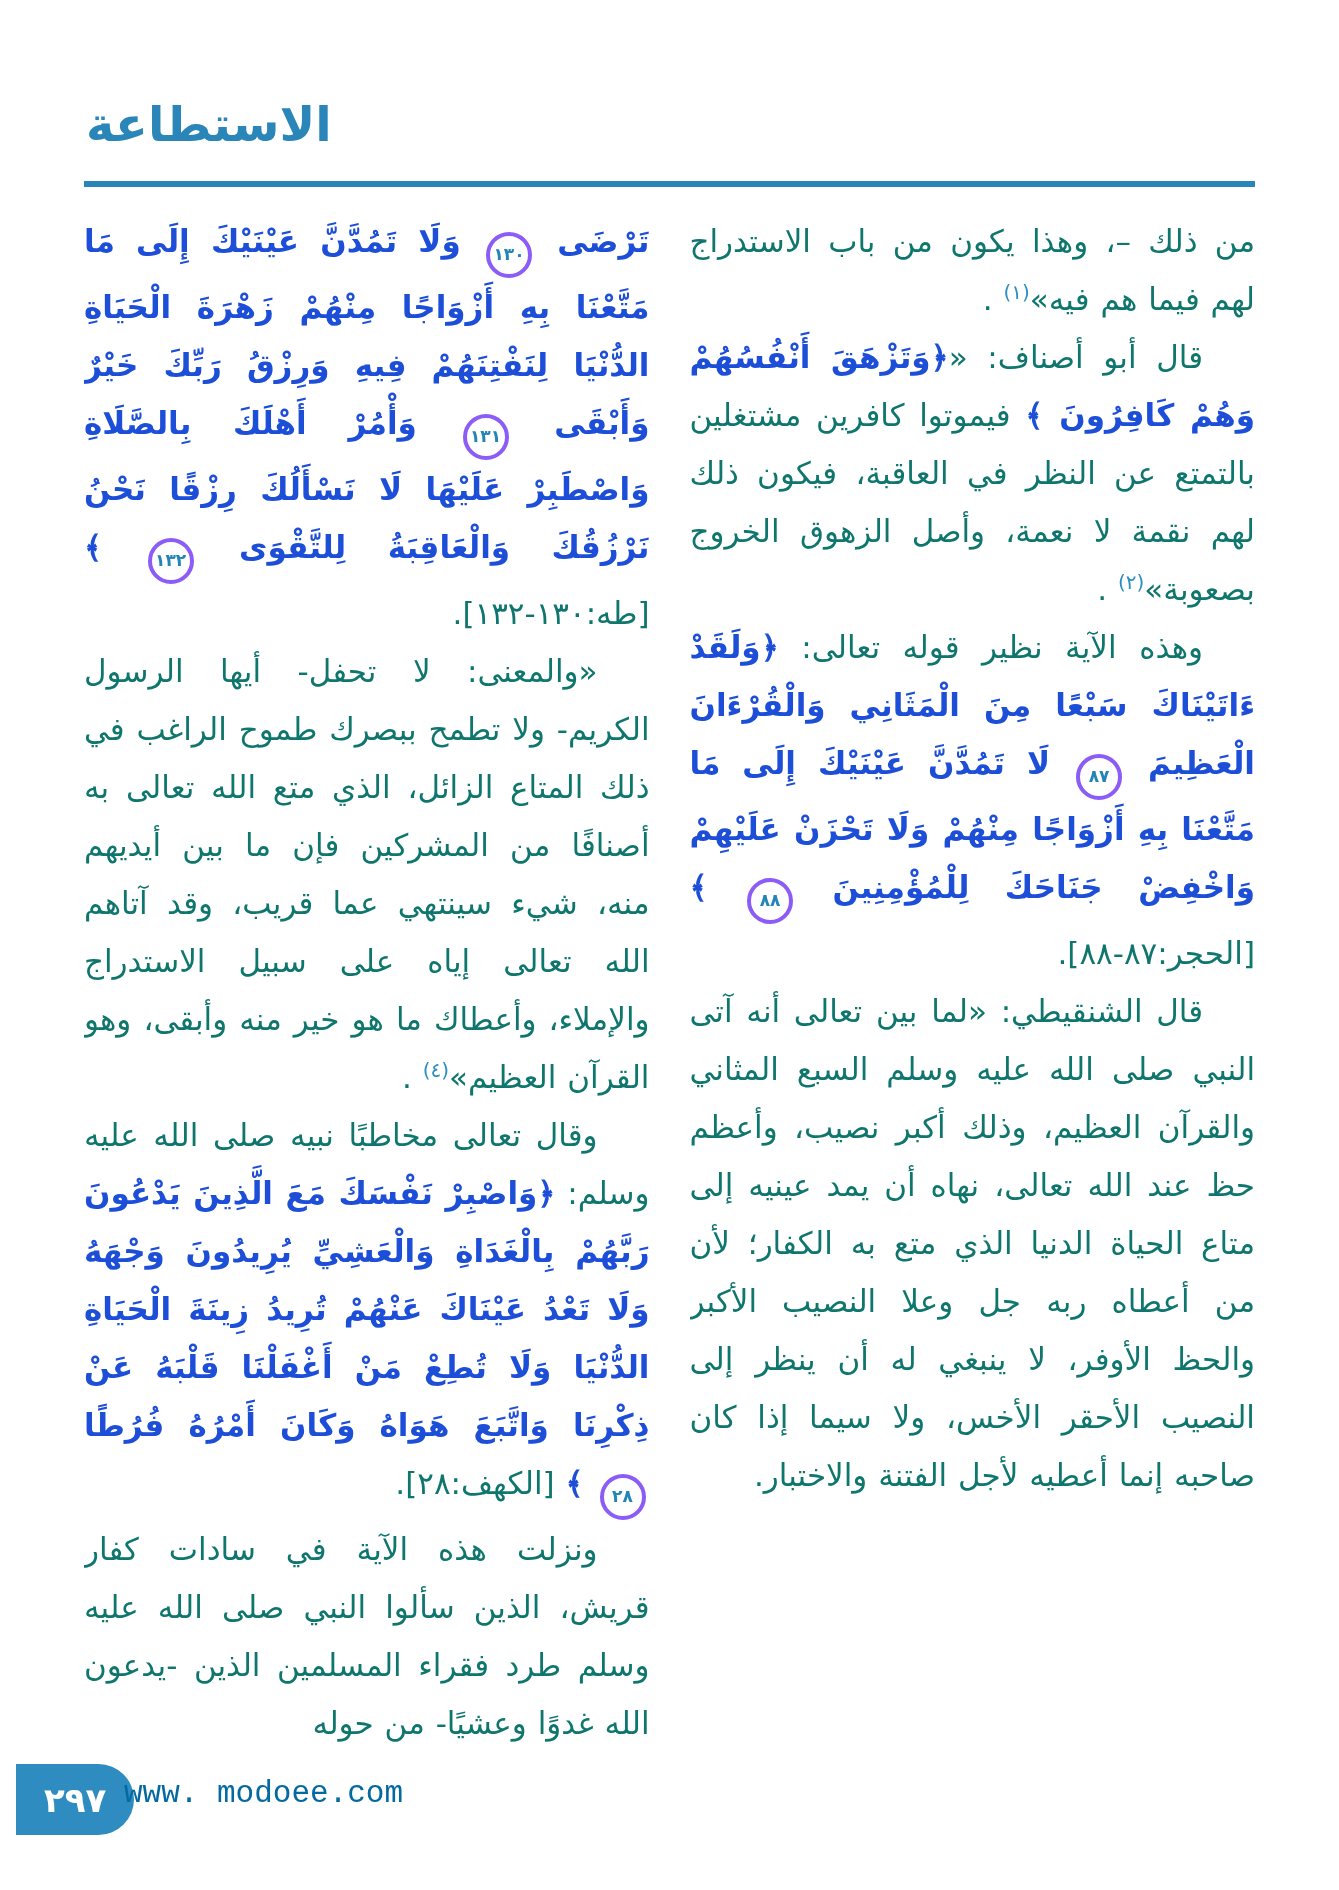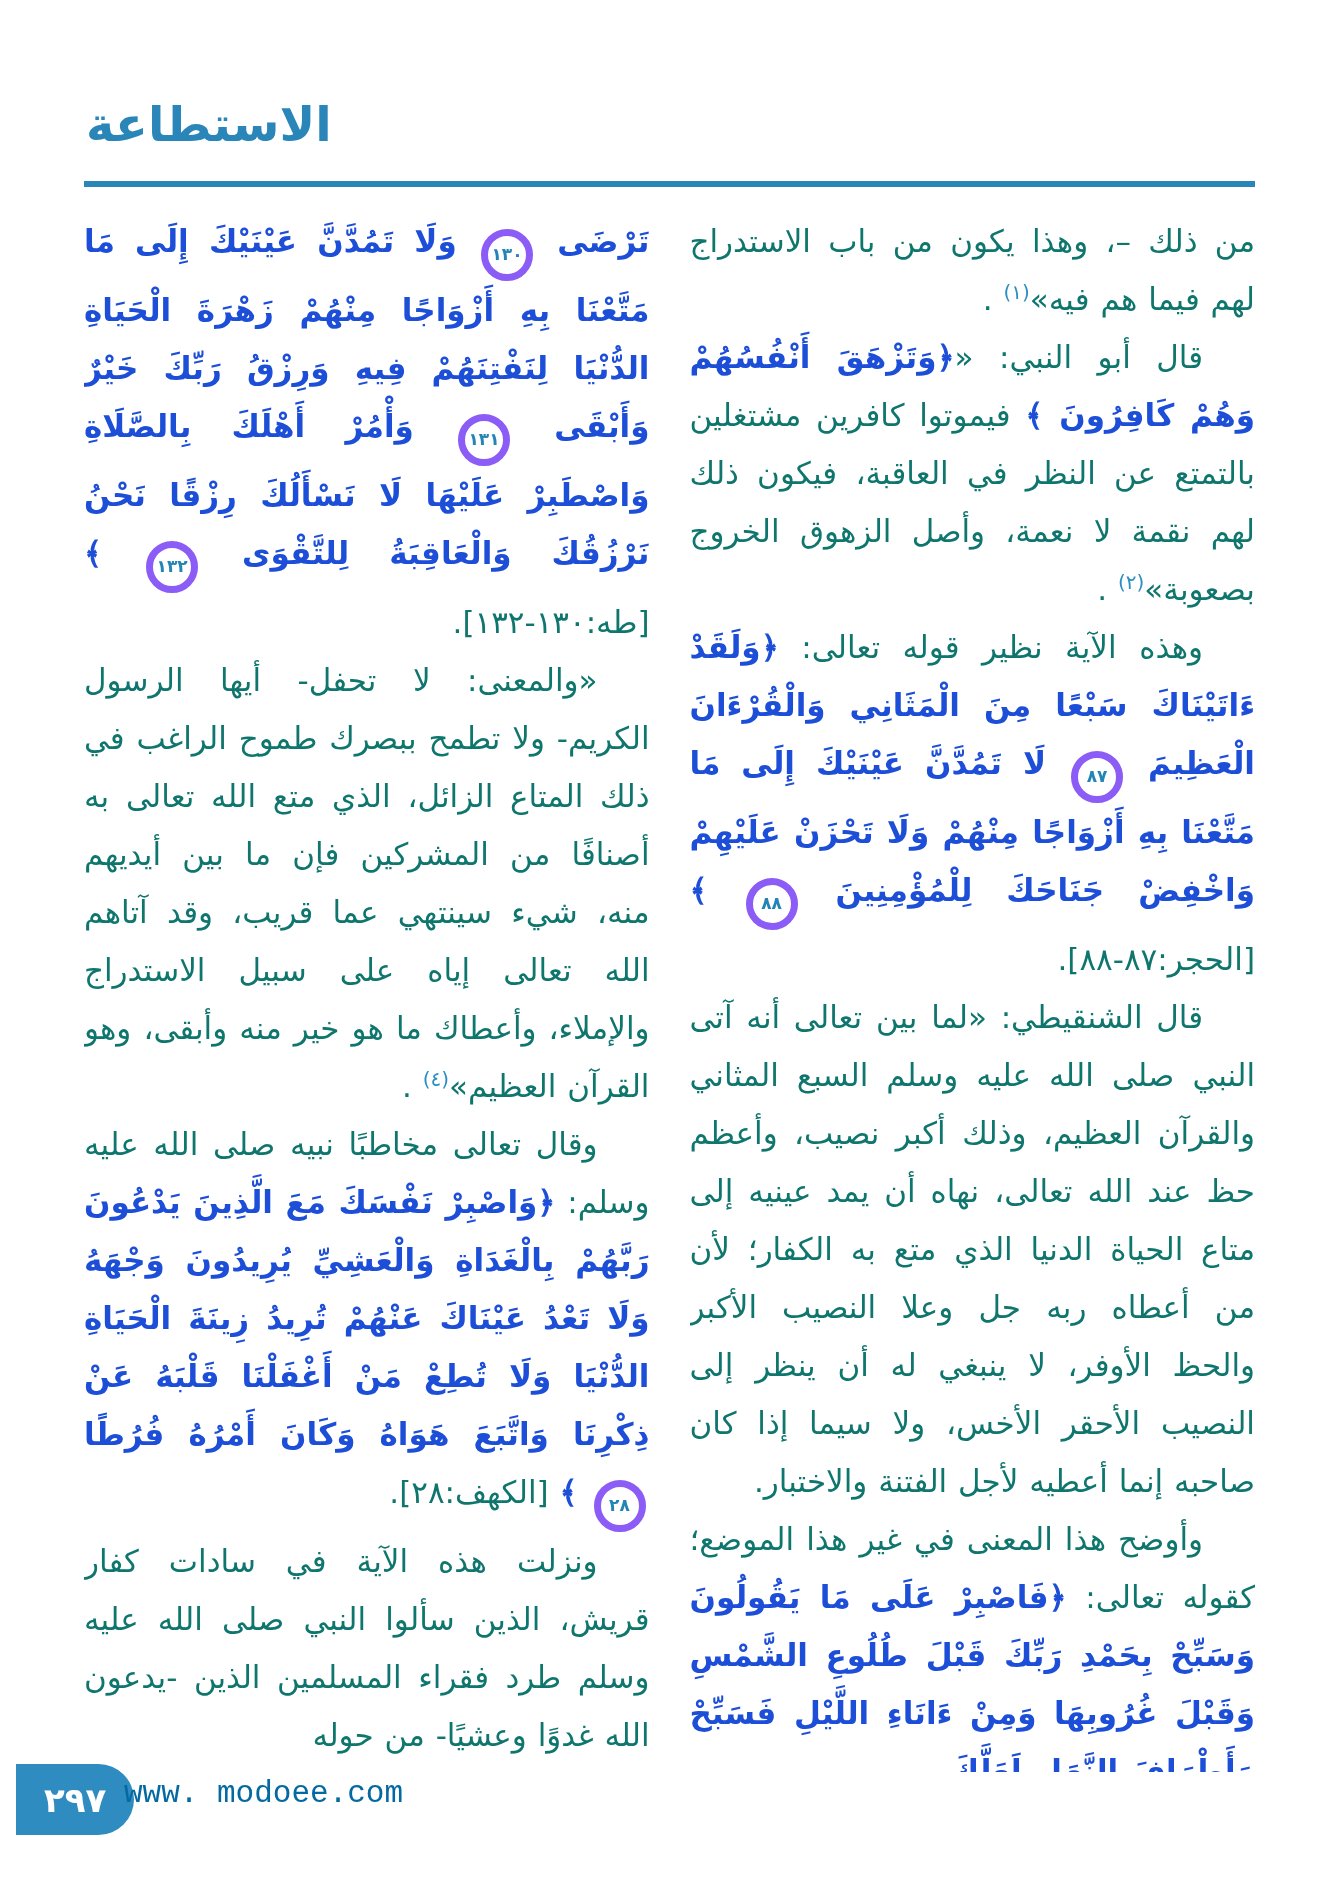--- a/index.html
+++ b/index.html
@@ -53,21 +53,21 @@
     color: #131313;
     word-spacing: 1px;
   }
   .col-body > .para:first-child { text-indent: 0; }
   .t-body  { color: #0f766e; }
   .t-quran { color: #1d4ed8; font-weight: bold; }
   .t-ayah {
     display: inline-block;
     width: 38px; height: 38px;
     line-height: 36px;
-    border: 7px solid #8b5cf6;
+    border: 4px solid #8b5cf6;
     border-radius: 50%;
     box-shadow: inset 0 0 0 2px #ffffff;
     text-align: center;
     text-indent: 0;
     font-size: 17px;
     font-weight: bold;
     color: #2384b6;
     vertical-align: -8px;
     margin: 0 4px;
   }
@@ -109,24 +109,23 @@
 <div class="page">
 
   <h1 class="hdr-title">الاستطاعة</h1>
   <div class="hdr-rule"></div>
 
   <main class="columns">
 
     <section class="col" data-col="right">
       <div class="col-body">
           <p class="para"><span class="t-body">من ذلك –، وهذا يكون من باب الاستدراج لهم فيما هم فيه»</span><span class="t-fnref">(١)</span><span class="t-body"> .</span></p>
-          <p class="para"><span class="t-body">قال أبو النبي: «</span><span class="t-quran">﴿وَتَزْهَقَ أَنْفُسُهُمْ وَهُمْ كَافِرُونَ ﴾</span><span class="t-body"> فيموتوا كافرين مشتغلين بالتمتع عن النظر في العاقبة، فيكون ذلك لهم نقمة لا نعمة، وأصل الزهوق الخروج بصعوبة»</span><span class="t-fnref">(٢)</span><span class="t-body"> .</span></p>
+          <p class="para"><span class="t-body">قال أبو أصناف: «</span><span class="t-quran">﴿وَتَزْهَقَ أَنْفُسُهُمْ وَهُمْ كَافِرُونَ ﴾</span><span class="t-body"> فيموتوا كافرين مشتغلين بالتمتع عن النظر في العاقبة، فيكون ذلك لهم نقمة لا نعمة، وأصل الزهوق الخروج بصعوبة»</span><span class="t-fnref">(٢)</span><span class="t-body"> .</span></p>
           <p class="para"><span class="t-body">وهذه الآية نظير قوله تعالى: </span><span class="t-quran">﴿وَلَقَدْ ءَاتَيْنَاكَ سَبْعًا مِنَ الْمَثَانِي وَالْقُرْءَانَ الْعَظِيمَ </span><span class="t-ayah">٨٧</span><span class="t-quran"> لَا تَمُدَّنَّ عَيْنَيْكَ إِلَى مَا مَتَّعْنَا بِهِ أَزْوَاجًا مِنْهُمْ وَلَا تَحْزَنْ عَلَيْهِمْ وَاخْفِضْ جَنَاحَكَ لِلْمُؤْمِنِينَ </span><span class="t-ayah">٨٨</span><span class="t-quran"> ﴾</span><span class="t-body"> [الحجر:٨٧-٨٨].</span></p>
           <p class="para"><span class="t-body">قال الشنقيطي: «لما بين تعالى أنه آتى النبي صلى الله عليه وسلم السبع المثاني والقرآن العظيم، وذلك أكبر نصيب، وأعظم حظ عند الله تعالى، نهاه أن يمد عينيه إلى متاع الحياة الدنيا الذي متع به الكفار؛ لأن من أعطاه ربه جل وعلا النصيب الأكبر والحظ الأوفر، لا ينبغي له أن ينظر إلى النصيب الأحقر الأخس، ولا سيما إذا كان صاحبه إنما أعطيه لأجل الفتنة والاختبار.</span></p>
-          <p class="para"><span class="t-body">وأوضح هذا المعنى في غير هذا الموضع؛ كقوله تعالى: </span><span class="t-quran">﴿فَاصْبِرْ عَلَى مَا يَقُولُونَ وَسَبِّحْ بِحَمْدِ رَبِّكَ قَبْلَ طُلُوعِ الشَّمْسِ وَقَبْلَ غُرُوبِهَا وَمِنْ ءَانَاءِ اللَّيْلِ فَسَبِّحْ وَأَطْرَافَ النَّهَارِ لَعَلَّكَ</span></p>
         </div>
 
     </section>
 
     <section class="col" data-col="left">
       <div class="col-body">
           <p class="para"><span class="t-quran">تَرْضَى </span><span class="t-ayah">١٣٠</span><span class="t-quran"> وَلَا تَمُدَّنَّ عَيْنَيْكَ إِلَى مَا مَتَّعْنَا بِهِ أَزْوَاجًا مِنْهُمْ زَهْرَةَ الْحَيَاةِ الدُّنْيَا لِنَفْتِنَهُمْ فِيهِ وَرِزْقُ رَبِّكَ خَيْرٌ وَأَبْقَى </span><span class="t-ayah">١٣١</span><span class="t-quran"> وَأْمُرْ أَهْلَكَ بِالصَّلَاةِ وَاصْطَبِرْ عَلَيْهَا لَا نَسْأَلُكَ رِزْقًا نَحْنُ نَرْزُقُكَ وَالْعَاقِبَةُ لِلتَّقْوَى </span><span class="t-ayah">١٣٢</span><span class="t-quran"> ﴾</span><span class="t-body"> [طه:١٣٠-١٣٢].</span></p>
           <p class="para"><span class="t-body">«والمعنى: لا تحفل- أيها الرسول الكريم- ولا تطمح ببصرك طموح الراغب في ذلك المتاع الزائل، الذي متع الله تعالى به أصنافًا من المشركين فإن ما بين أيديهم منه، شيء سينتهي عما قريب، وقد آتاهم الله تعالى إياه على سبيل الاستدراج والإملاء، وأعطاك ما هو خير منه وأبقى، وهو القرآن العظيم»</span><span class="t-fnref">(٤)</span><span class="t-body"> .</span></p>
           <p class="para"><span class="t-body">وقال تعالى مخاطبًا نبيه صلى الله عليه وسلم: </span><span class="t-quran">﴿وَاصْبِرْ نَفْسَكَ مَعَ الَّذِينَ يَدْعُونَ رَبَّهُمْ بِالْغَدَاةِ وَالْعَشِيِّ يُرِيدُونَ وَجْهَهُ وَلَا تَعْدُ عَيْنَاكَ عَنْهُمْ تُرِيدُ زِينَةَ الْحَيَاةِ الدُّنْيَا وَلَا تُطِعْ مَنْ أَغْفَلْنَا قَلْبَهُ عَنْ ذِكْرِنَا وَاتَّبَعَ هَوَاهُ وَكَانَ أَمْرُهُ فُرُطًا </span><span class="t-ayah">٢٨</span><span class="t-quran"> ﴾</span><span class="t-body"> [الكهف:٢٨].</span></p>
           <p class="para"><span class="t-body">ونزلت هذه الآية في سادات كفار قريش، الذين سألوا النبي صلى الله عليه وسلم طرد فقراء المسلمين الذين -يدعون الله غدوًا وعشيًا- من حوله</span></p>

